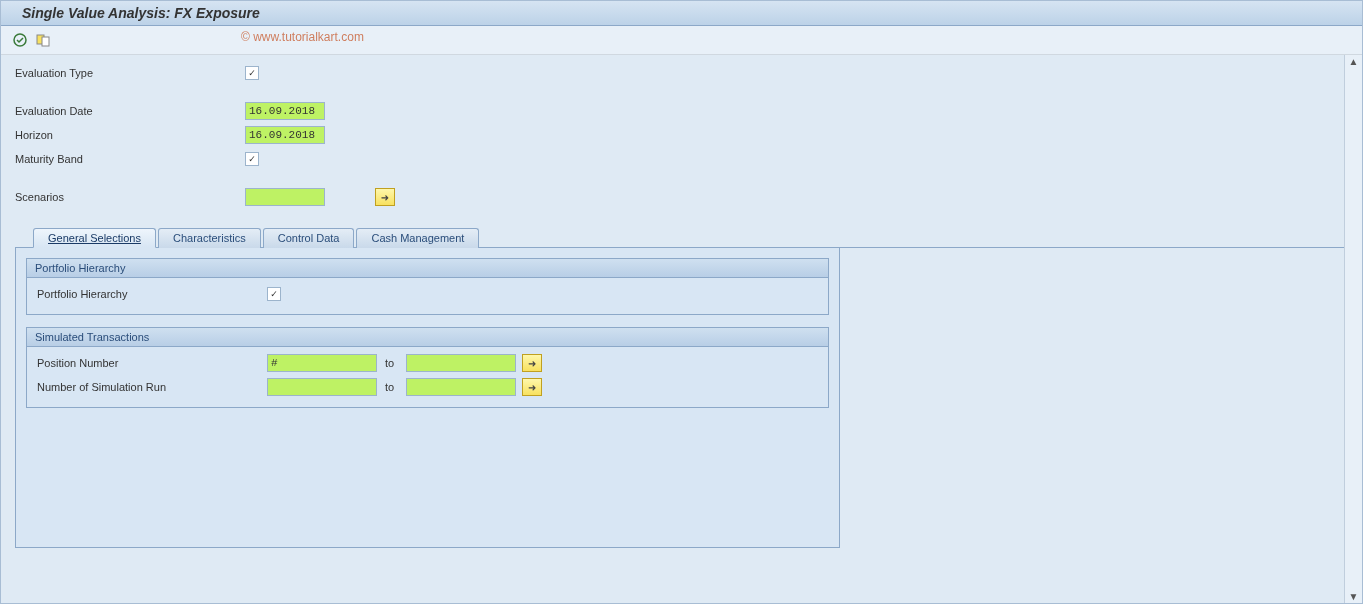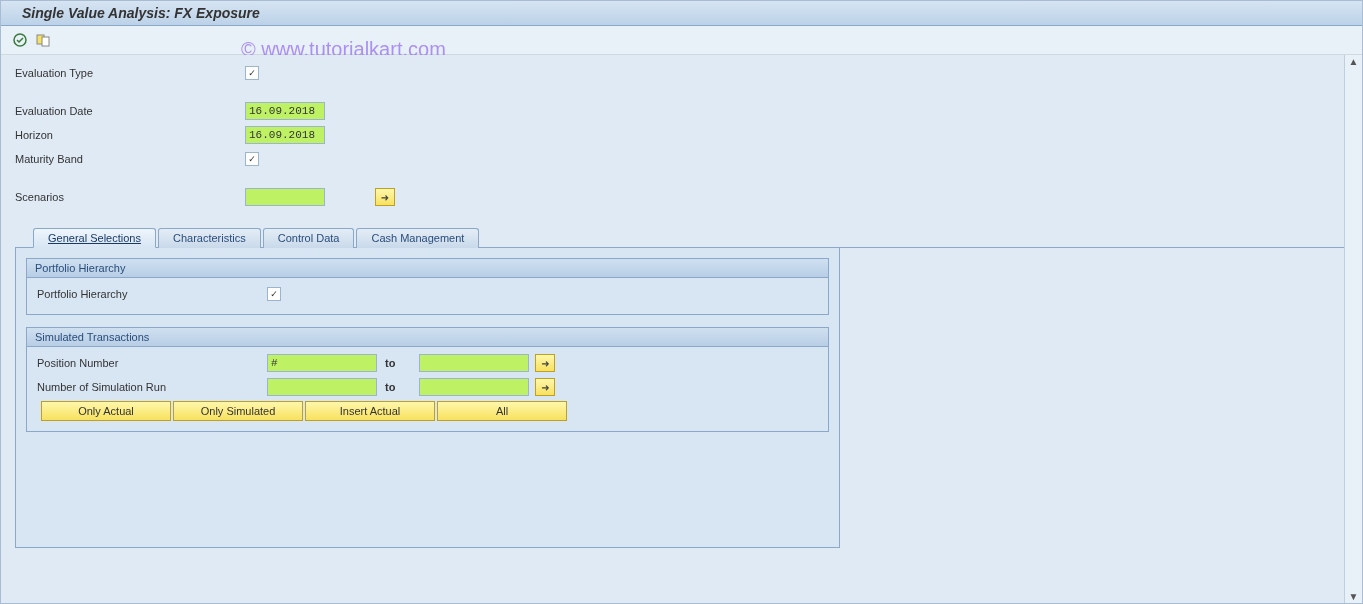--- a/index.html
+++ b/index.html
@@ -32,23 +32,23 @@
       border-bottom: 1px solid #d0d8e0;
       padding: 5px 10px;
       display: flex;
       align-items: center;
       gap: 6px;
       position: relative;
     }
     .watermark {
       position: absolute;
       left: 240px;
-      top: 12px;
-      font-size: 20px;
-      color: #8b5cf6;
+      top: 4px;
+      font-size: 12px;
+      color: #c2410c;
       opacity: 0.65;
       pointer-events: none;
     }
     .tool-icon {
       width: 18px;
       height: 18px;
       cursor: pointer;
       display:flex; align-items:center; justify-content:center;
     }
     .content-area {
@@ -150,21 +150,21 @@
     }
     .groupbox-title {
       background: linear-gradient(#cfe0f0,#b8cee6);
       border-bottom:1px solid #8ca8c8;
       padding: 3px 8px;
       color: #2a4d7a;
     }
     .groupbox-body {
       padding: 6px 10px;
     }
-    .to-label { margin: 0 24px 0 8px; color:#333;font-weight:bold; }
+    .to-label { margin: 0 12px 0 8px; color:#333; }
     .action-btn {
       height: 20px;
       min-width: 130px;
       background: linear-gradient(#fef7ab,#f8e15f);
       border: 1px solid #c0a020;
       cursor:pointer;
       color:#333;
       font-size:11px;
       margin-right: 2px;
       padding: 0 10px;
@@ -255,26 +255,20 @@
             <div class="multi-btn">➜</div>
           </div>
           <div class="form-row">
             <span class="form-label">Number of Simulation Run</span>
             <input type="text" style="width: 110px;" value="">
             <span class="to-label">to</span>
             <input type="text" style="width: 110px;" value="">
             <span style="width:6px"></span>
             <div class="multi-btn">➜</div>
           </div>
-          <div class="form-row" style="margin-top:4px; padding-left:4px;">
-            <button class="action-btn">Only Actual</button>
-            <button class="action-btn">Only Simulated</button>
-            <button class="action-btn">Insert Actual</button>
-            <button class="action-btn">All</button>
-          </div>
         </div>
       </div>
 
     </div>
 
     <div class="scroll-area">
       <div class="scroll-arrow">▲</div>
       <div style="flex:1"></div>
       <div class="scroll-arrow">▼</div>
     </div>

